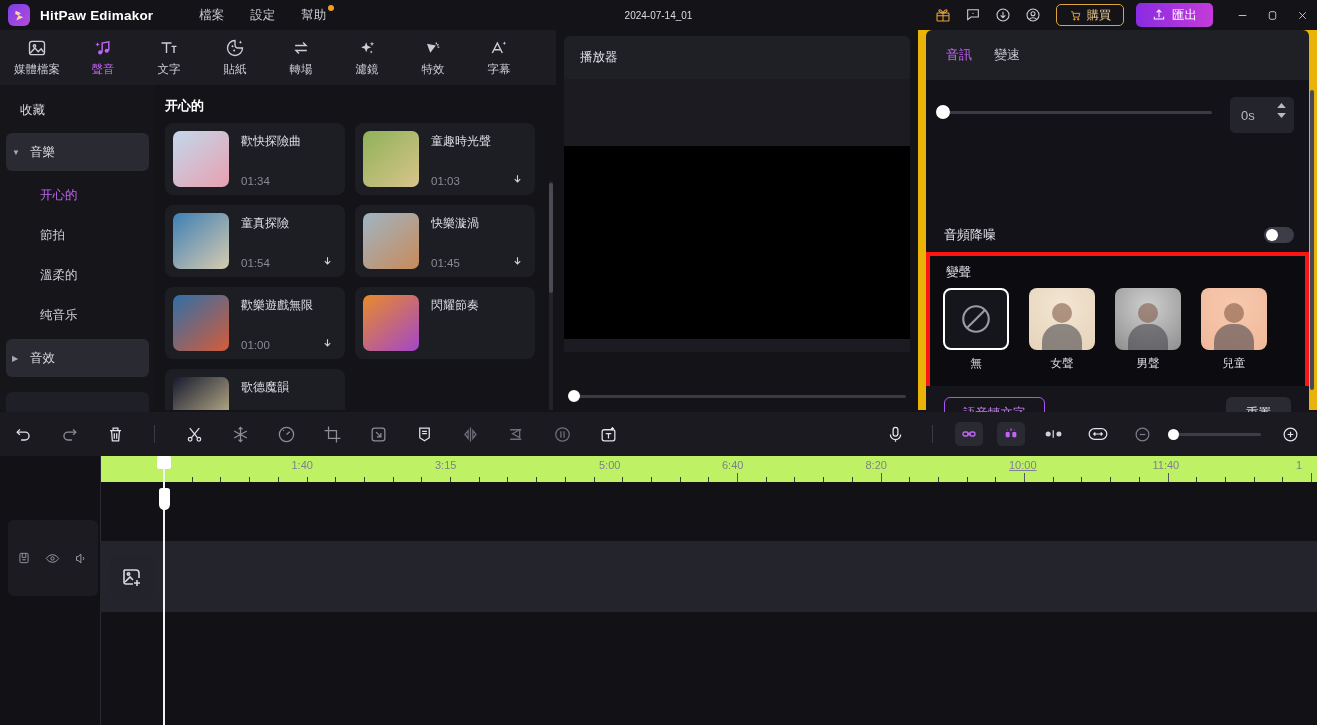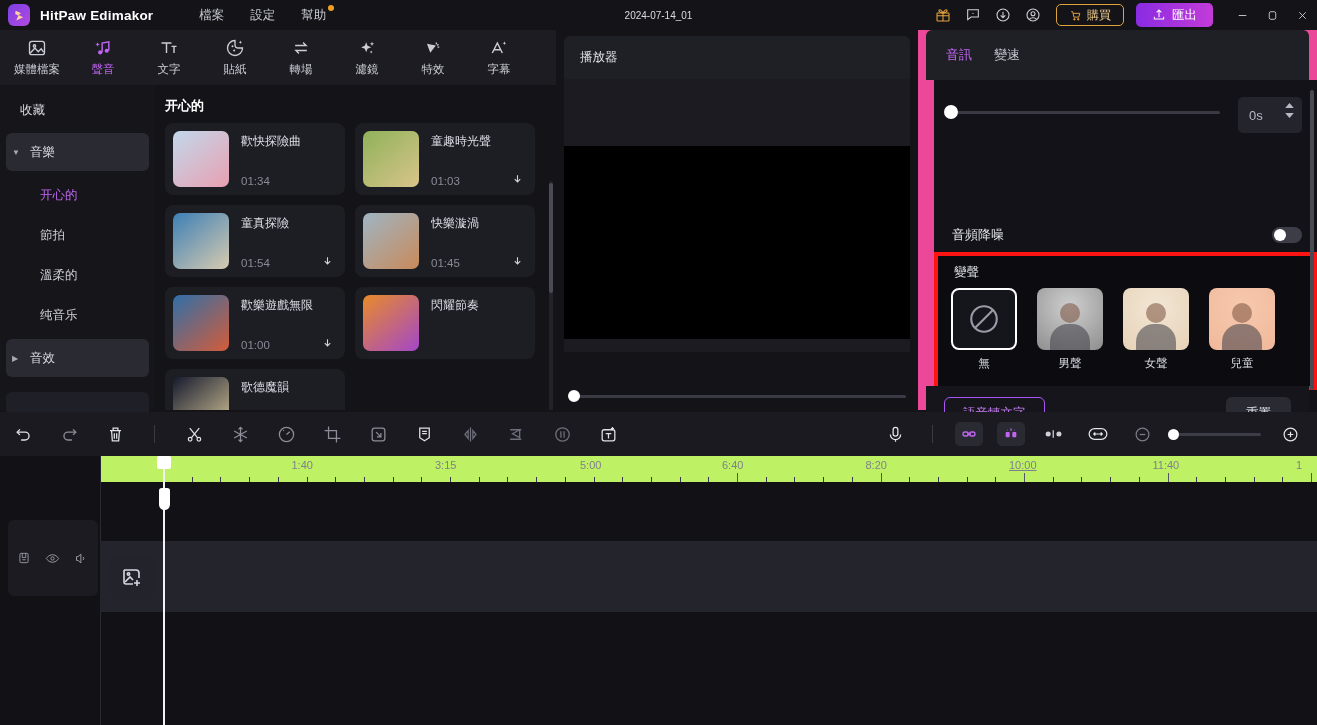--- a/index.html
+++ b/index.html
@@ -128,29 +128,29 @@
   .pctl{position:absolute;left:8px;top:382px;width:346px;height:26px;display:flex;align-items:center;}
   .ptime{font-size:12px;color:#e9e9f1;margin-left:4px;}
   .ptime .sep{color:#8b8b98;}
   .ptime .tot{color:#9a9aa6;}
   .pbtn{width:26px;height:26px;display:flex;align-items:center;justify-content:center;cursor:pointer;}
   .ratio{font-size:12px;color:#e4e4ec;display:flex;align-items:center;gap:3px;cursor:pointer;}
   .pbtn.active{background:#2b2b33;border-radius:5px;}
 
   
   .rightpanel{
-    position:absolute;left:918px;top:30px;width:399px;height:380px;background:#ec4899;
+    position:absolute;left:918px;top:30px;width:399px;height:380px;background:#eab308;
   }
   .rp-head{
     position:absolute;left:8px;top:0;width:383px;height:50px;background:#1f1f26;border-radius:6px 6px 0 0;
     display:flex;align-items:center;gap:22px;padding-left:20px;
   }
   .rtab{font-size:13px;color:#c8c8d2;cursor:pointer;}
   .rtab.active{color:#c066f2;}
-  .rp-body{position:absolute;left:16px;top:50px;width:383px;height:330px;background:#121218;}
+  .rp-body{position:absolute;left:8px;top:50px;width:383px;height:330px;background:#121218;}
   .slider-row{position:absolute;left:12px;top:10px;width:360px;height:44px;display:flex;align-items:center;}
   .srail{position:absolute;left:4px;top:21px;width:270px;height:3px;background:#3a3a44;border-radius:2px;}
   .sknob{position:absolute;left:-2px;top:15px;width:14px;height:14px;border-radius:50%;
     background:#fff;border:3px solid #fff;box-sizing:border-box;}
   .spin{
     position:absolute;right:4px;top:7px;width:64px;height:36px;background:#24242c;border-radius:5px;
     display:flex;align-items:center;
   }
   .spin .sval{font-size:13px;color:#b9b9c6;margin-left:11px;}
   .spin .arrows{position:absolute;right:8px;top:6px;display:flex;flex-direction:column;gap:5px;}
@@ -554,33 +554,33 @@
               <div class="vc-img">
                 <svg width="34" height="34" viewBox="0 0 24 24" fill="none" stroke="#9a9aa6" stroke-width="1.5" style="position:absolute;left:50%;top:50%;transform:translate(-50%,-50%)">
                   <circle cx="12" cy="12" r="9"></circle>
                   <path d="M5.8 18.2L18.2 5.8"></path>
                 </svg>
               </div>
               <div class="vc-name">無</div>
             </div>
             <div class="vc">
               <div class="vc-img">
+                <div style="position:absolute;left:0;top:0;width:100%;height:100%;background:radial-gradient(circle at 50% 30%,#f2e6d4,#e6d2b8)"></div>
+                <div style="position:absolute;left:50%;top:24%;transform:translateX(-50%);width:20px;height:20px;border-radius:50%;background:rgba(120,80,60,.55)"></div>
+                <div style="position:absolute;left:50%;bottom:0;transform:translateX(-50%);width:40px;height:26px;border-radius:18px 18px 0 0;background:rgba(60,60,70,.55)"></div>
+              </div>
+              <div class="vc-name">女聲</div>
+            </div>
+            <div class="vc">
+              <div class="vc-img">
                 <div style="position:absolute;left:0;top:0;width:100%;height:100%;background:radial-gradient(circle at 50% 30%,#cfcfcf,#8e8e8e)"></div>
                 <div style="position:absolute;left:50%;top:24%;transform:translateX(-50%);width:20px;height:20px;border-radius:50%;background:rgba(120,80,60,.55)"></div>
                 <div style="position:absolute;left:50%;bottom:0;transform:translateX(-50%);width:40px;height:26px;border-radius:18px 18px 0 0;background:rgba(60,60,70,.55)"></div>
               </div>
               <div class="vc-name">男聲</div>
-            </div>
-            <div class="vc">
-              <div class="vc-img">
-                <div style="position:absolute;left:0;top:0;width:100%;height:100%;background:radial-gradient(circle at 50% 30%,#f2e6d4,#e6d2b8)"></div>
-                <div style="position:absolute;left:50%;top:24%;transform:translateX(-50%);width:20px;height:20px;border-radius:50%;background:rgba(120,80,60,.55)"></div>
-                <div style="position:absolute;left:50%;bottom:0;transform:translateX(-50%);width:40px;height:26px;border-radius:18px 18px 0 0;background:rgba(60,60,70,.55)"></div>
-              </div>
-              <div class="vc-name">女聲</div>
             </div>
             <div class="vc">
               <div class="vc-img">
                 <div style="position:absolute;left:0;top:0;width:100%;height:100%;background:radial-gradient(circle at 50% 30%,#f7c9ae,#f0b89a)"></div>
                 <div style="position:absolute;left:50%;top:24%;transform:translateX(-50%);width:20px;height:20px;border-radius:50%;background:rgba(120,80,60,.55)"></div>
                 <div style="position:absolute;left:50%;bottom:0;transform:translateX(-50%);width:40px;height:26px;border-radius:18px 18px 0 0;background:rgba(60,60,70,.55)"></div>
               </div>
               <div class="vc-name">兒童</div>
             </div>
           </div>
@@ -734,21 +734,21 @@
           </svg>
       </div>
     </div>
   </div>
 
   <div class="timeline">
     <div class="tl-header-left"></div>
     <div class="ruler" id="ruler">
         <div class="rlbl" style="left: 191.5px;">1:40</div>
         <div class="rlbl" style="left: 335px;">3:15</div>
-        <div class="rlbl" style="left: 480px;">5:00</div>
+        <div class="rlbl" style="left: 499px;">5:00</div>
         <div class="rlbl" style="left: 622px;">6:40</div>
         <div class="rlbl" style="left: 765.5px;">8:20</div>
         <div class="rlbl" style="left: 909px; text-decoration: underline;">10:00</div>
         <div class="rlbl" style="left: 1052.5px;">11:40</div>
         <div class="rlbl" style="left: 1196px;">1</div>
         <div class="tick maj" style="left: 63px;"></div>
         <div class="tick min" style="left: 91.7px;"></div>
         <div class="tick min" style="left: 120.4px;"></div>
         <div class="tick min" style="left: 149.1px;"></div>
         <div class="tick min" style="left: 177.8px;"></div>

